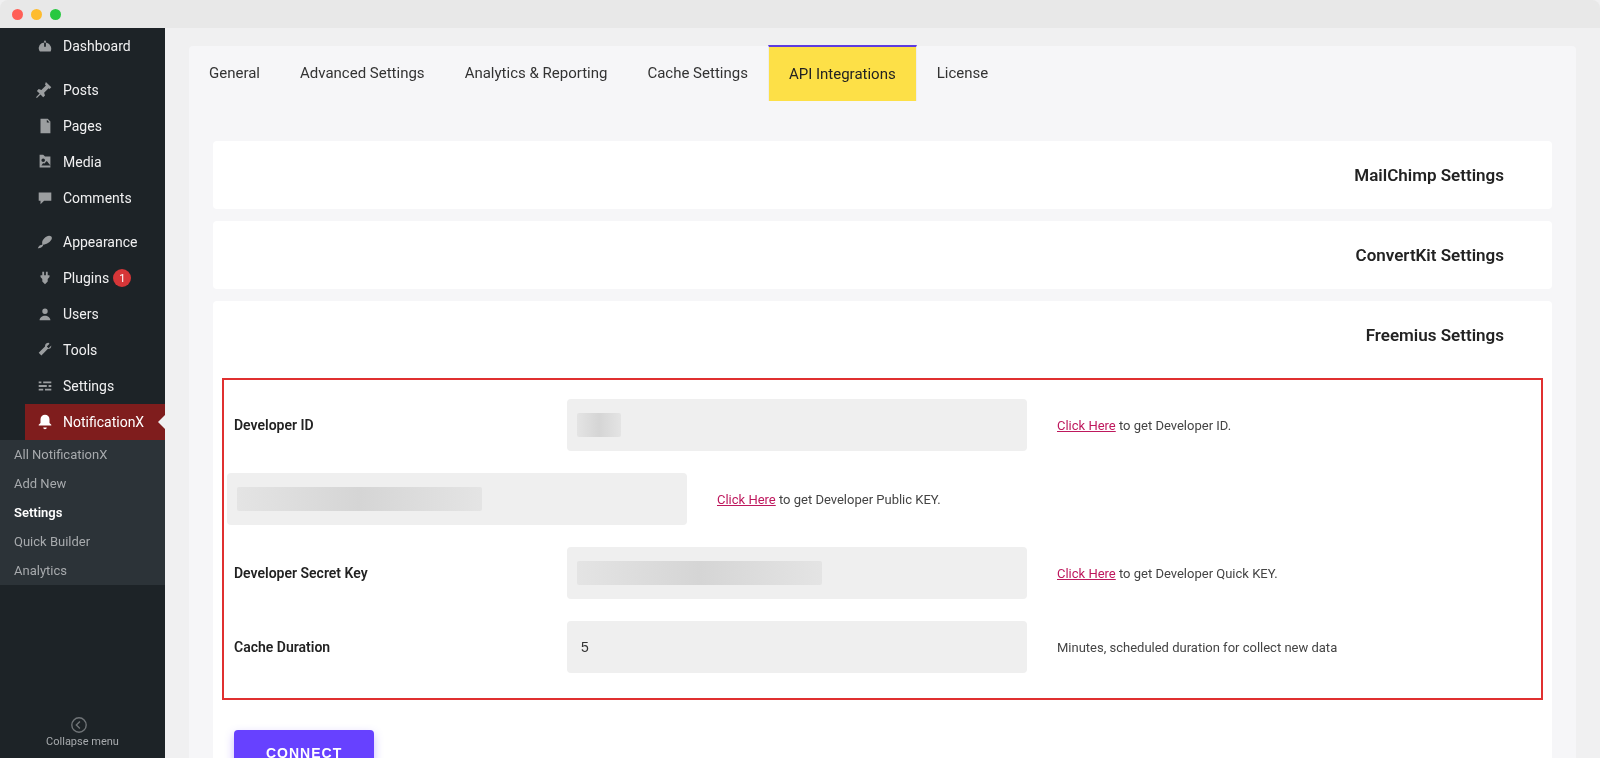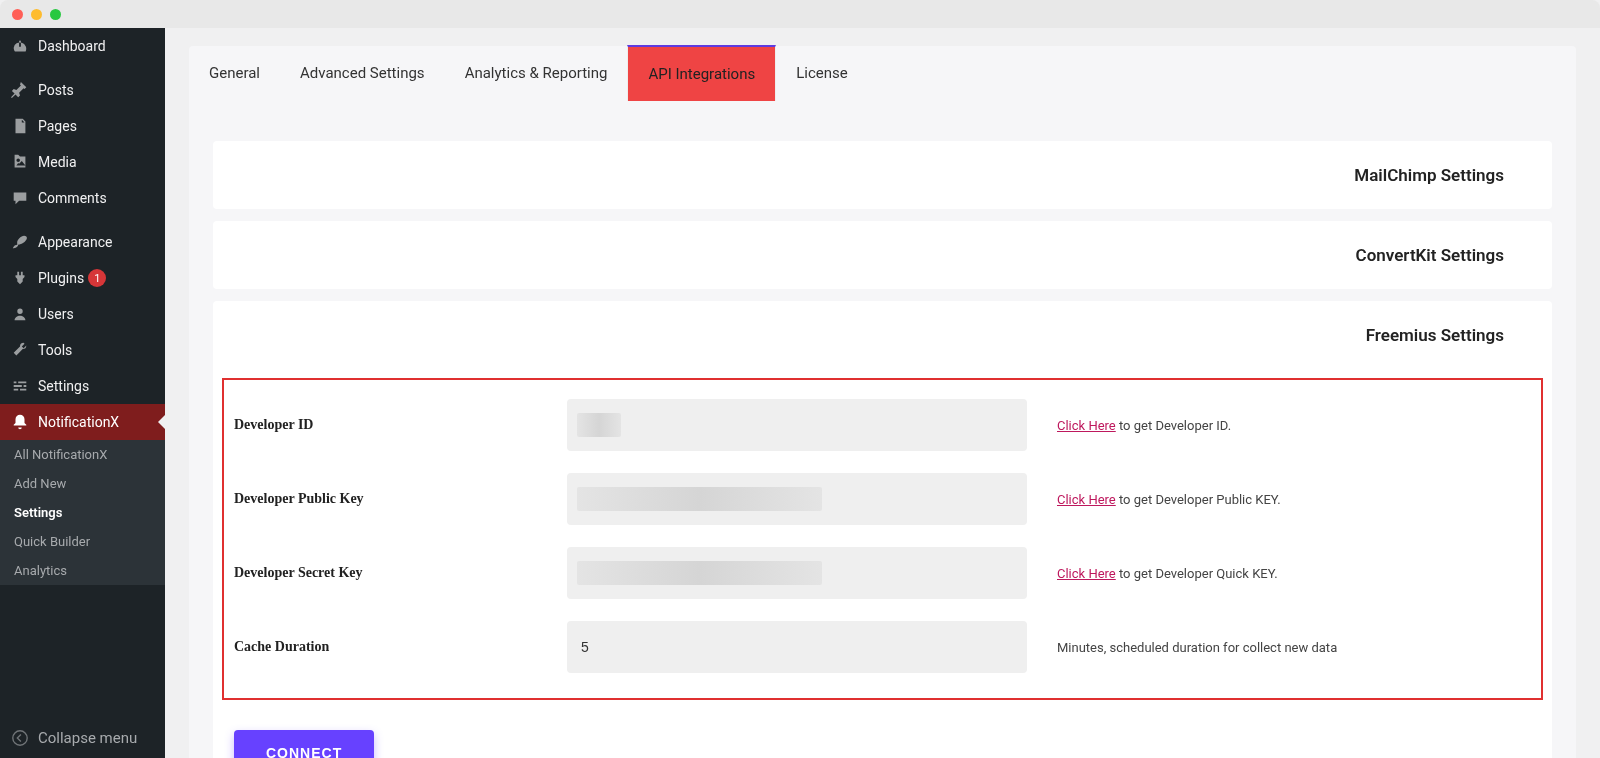--- a/index.html
+++ b/index.html
@@ -7,47 +7,47 @@
 
 .titlebar { height: 28px; background: #e8e8e8; border-top-left-radius: 8px; border-top-right-radius: 8px; display: flex; align-items: center; padding-left: 12px; gap: 8px; }
 .traffic-light { width: 11px; height: 11px; border-radius: 50%; }
 .tl-red { background: #ff5f57; }
 .tl-yellow { background: #febc2e; }
 .tl-green { background: #28c840; }
 
 .app { display: flex; height: 730px; }
 
 .sidebar { width: 165px; background: #1d2327; color: #f0f0f1; display: flex; flex-direction: column; font-size: 14px; }
-.menu-item { display: flex; align-items: center; padding: 8px 10px; cursor: pointer; color: #f0f0f1; }
+.menu-item { display: flex; align-items: center; padding: 8px 10px; cursor: pointer; color: #f0f0f1; margin-left: 25px; }
 .menu-item.active-parent { background: #7f1d1d; color: #fff; position: relative; }
 .menu-item.active-parent::after { content: ""; position: absolute; right: -1px; top: 50%; transform: translateY(-50%); border: 8px solid transparent; border-right-color: #f0f0f1; }
 .menu-icon { width: 20px; height: 20px; margin-right: 8px; opacity: 0.6; display: flex; align-items: center; justify-content: center; }
 .menu-item.active-parent .menu-icon { opacity: 1; }
 .submenu { background: #2c3338; }
 .submenu .sub-item { padding: 7px 10px 7px 14px; font-size: 13px; color: #a7aaad; cursor: pointer; }
 .submenu .sub-item.active { color: #fff; font-weight: 600; }
 .menu-spacer { height: 8px; }
 .badge { background: #d63638; color: #fff; font-size: 11px; border-radius: 10px; padding: 1px 6px; margin-left: 4px; display: inline-flex; align-items: center; justify-content: center; min-width: 18px; height: 18px; }
-.collapse-menu { margin-top: auto; padding: 10px; display: flex; align-items: center; color: #a7aaad; font-size: 15px; cursor: pointer; }
+.collapse-menu { margin-top: auto; padding: 10px; display: flex; align-items: center; color: #a7aaad; font-size: 11px; cursor: pointer; flex-direction: column; }
 .collapse-menu .menu-icon { opacity: 0.6; }
 
 .main { flex: 1; background: #f0f0f1; padding: 18px 24px; overflow: auto; }
 
 .tabs { display: flex; background: #f6f6f8; border-radius: 4px 4px 0 0; }
 .tab { padding: 18px 20px; font-size: 15px; color: #333; cursor: pointer; }
-.tab.active { background: #ef4444; border-top: 2px solid #5e3be0; border-left: 1px solid #eee; border-right: 1px solid #eee; color: #222; margin-top: -1px; }
+.tab.active { background: #fde047; border-top: 2px solid #5e3be0; border-left: 1px solid #eee; border-right: 1px solid #eee; color: #222; margin-top: -1px; }
 
 .content-area { background: #f6f6f8; padding: 40px 24px 24px; }
 .panel { background: #fff; border-radius: 4px; margin-bottom: 12px; }
 .panel-header { padding: 24px 48px; font-size: 17px; font-weight: 600; color: #222; text-align: right; }
 
 .form-wrapper { padding: 9px 9px 20px; }
 .form-highlight { border: 2px solid #e03030; padding: 8px 0 14px; }
 .field-row { display: flex; align-items: center; padding: 11px 3px; gap: 30px; }
-.field-label { width: 310px; font-weight: 600; font-size: 14px; color: #222; padding-left: 7px; font-family: Liberation Serif, serif; }
+.field-label { width: 310px; font-weight: 600; font-size: 14px; color: #222; padding-left: 7px; }
 .field-input { width: 460px; height: 52px; background: #efefef; border: none; border-radius: 4px; padding: 0 14px; font-size: 14px; color: #333; }
 .field-help { font-size: 13px; color: #444; }
 .field-help a { color: #be185d; text-decoration: underline; }
 
 .connect-btn { margin-top: 30px; margin-left: 12px; background: #6741ff; color: #fff; border: none; padding: 15px 32px; font-size: 14px; font-weight: 700; letter-spacing: 1px; border-radius: 4px; cursor: pointer; box-shadow: 0 4px 10px rgba(103,65,255,.35); }
 
 svg { width: 18px; height: 18px; fill: currentColor; }
 </style>
 </head>
 <body>
@@ -168,20 +168,21 @@
         </span>
       <span>Collapse menu</span>
     </div>
   </div>
 
   <div class="main">
     <div class="tabs">
       <div class="tab">General</div>
       <div class="tab">Advanced Settings</div>
       <div class="tab">Analytics &amp; Reporting</div>
+      <div class="tab">Cache Settings</div>
       <div class="tab active">API Integrations</div>
       <div class="tab">License</div>
     </div>
 
     <div class="content-area">
 
       <div class="panel">
         <div class="panel-header">MailChimp Settings</div>
       </div>
 
@@ -197,21 +198,20 @@
 
             <div class="field-row">
               <div class="field-label">Developer ID</div>
               <div style="position:relative"><input class="field-input" style=""><div style="position:absolute;left:10px;top:14px;width:44px;height:24px;background:linear-gradient(90deg,#e4e4e4,#d5d5d5,#e4e4e4);border-radius:2px"></div></div>
               <div class="field-help">
                 <a>Click Here</a><span> to get Developer ID.</span>
               </div>
             </div>
 
             <div class="field-row">
-              <div class="field-label">Developer Public Key</div>
               <div style="position:relative"><input class="field-input" style=""><div style="position:absolute;left:10px;top:14px;width:245px;height:24px;background:linear-gradient(90deg,#e4e4e4,#d5d5d5,#e4e4e4);border-radius:2px"></div></div>
               <div class="field-help">
                 <a>Click Here</a><span> to get Developer Public KEY.</span>
               </div>
             </div>
 
             <div class="field-row">
               <div class="field-label">Developer Secret Key</div>
               <div style="position:relative"><input class="field-input" style=""><div style="position:absolute;left:10px;top:14px;width:245px;height:24px;background:linear-gradient(90deg,#e4e4e4,#d5d5d5,#e4e4e4);border-radius:2px"></div></div>
               <div class="field-help">

